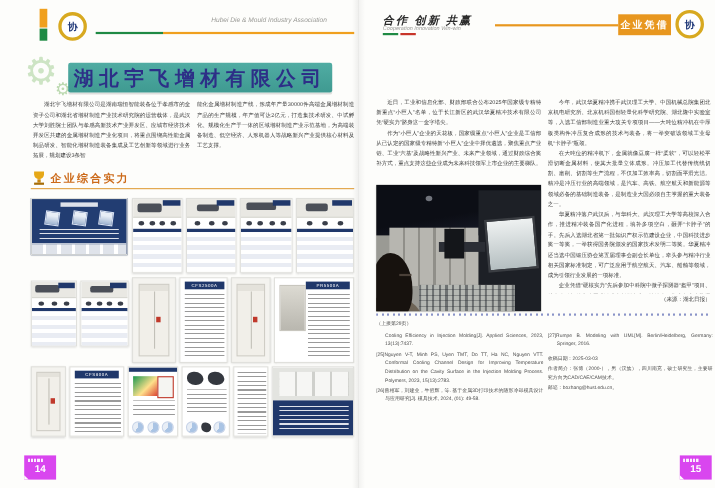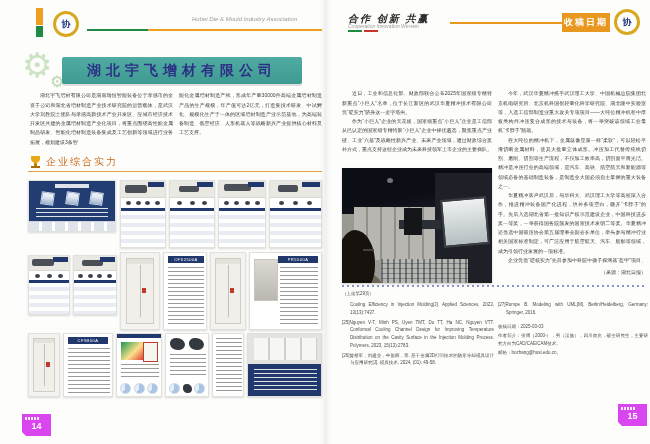--- a/index.html
+++ b/index.html
@@ -19,32 +19,32 @@
   .slogan{left:348px;top:12px;font-size:10px;font-weight:bold;font-style:italic;color:#2c2c2c;letter-spacing:2px;}
   .slogan-en{left:348px;top:23px;font-size:5px;color:#9a9a96;font-style:italic;}
   .slogan-ul-g{left:348px;top:30px;width:14px;height:2px;background:#1f8a44;}
   .slogan-ul-r{left:364px;top:30px;width:14px;height:2px;background:#c8352a;}
   .col-rule{left:450px;top:22px;width:112px;height:2px;background:#e8971f;}
   .col-badge{left:562px;top:13px;width:48px;height:19px;background:#e8971f;color:#fff;font-size:9px;font-weight:bold;letter-spacing:2px;display:flex;align-items:center;justify-content:center;}
   
   .gear-big{left:22px;top:48px;font-size:34px;color:#cde4c4;line-height:1;}
   .gear-small{left:50px;top:74px;font-size:16px;color:#bcd9b0;line-height:1;}
   .title-banner{left:62px;top:57px;width:240px;height:27px;background:linear-gradient(180deg,#50aca3,#3f9a91);border-radius:2px;box-shadow:0 2px 0 rgba(0,0,0,.12);display:flex;align-items:center;justify-content:center;}
-  .title-banner span{font-size:14px;font-weight:bold;color:#2d2f87;letter-spacing:5px;}
+  .title-banner span{font-size:18px;font-weight:bold;color:#2d2f87;letter-spacing:5px;}
   .clip{overflow:hidden;}
   .t{font-size:10px;line-height:1.85;transform:scale(.5);transform-origin:0 0;width:200%;text-align:justify;color:#3b3b3b;}
   .t p{margin:0;text-indent:2em;}
   .lp-col1{left:30px;top:91px;width:143px;height:66px;}
   .lp-col2{left:179px;top:91px;width:143px;height:66px;}
   .sec-head{left:30px;top:155px;display:flex;align-items:center;gap:5px;}
   .trophy{width:11px;height:13px;position:relative;}
   .trophy .cup{position:absolute;left:1px;top:0;width:9px;height:7px;background:#e6a817;border-radius:0 0 5px 5px;}
   .trophy .stem{position:absolute;left:4px;top:7px;width:3px;height:3px;background:#c8860f;}
   .trophy .base{position:absolute;left:1px;top:10px;width:9px;height:2px;background:#a66d08;}
-  .sec-title{font-size:10px;font-weight:normal;color:#cc6a1a;letter-spacing:2px;text-align:center;}
+  .sec-title{font-size:10px;font-weight:bold;color:#cc6a1a;letter-spacing:2px;text-align:center;}
   .sec-rule{left:28px;top:171px;width:294px;height:1px;background:#e0a040;}
   
   .slide{position:absolute;background:#fff;border:1px solid #e0e0dc;box-shadow:0 1px 2px rgba(0,0,0,.15);box-sizing:border-box;overflow:hidden;}
   .navy{background:#223d72;}
   .s-photo{position:relative;background:#e9e8e3;border-bottom:1px solid #d8d8d2;}
   .s-prod{position:absolute;background:#4b4f58;border-radius:2px;}
   .chip{position:absolute;background:#20386b;color:#fff;font-size:4px;display:flex;align-items:center;justify-content:center;letter-spacing:.5px;white-space:nowrap;}
   .icons-row{display:flex;justify-content:space-evenly;align-items:center;background:#fff;}
   .dot{width:5px;height:4px;background:#3a3f4a;border-radius:50%;}
   .navy-band{background:#20386b;height:3px;}
@@ -293,21 +293,21 @@
   <div class="pagebadge" style="left:22px;top:414px;">
     <div class="mini"></div>
     <div class="num">14</div>
   </div>
 
   <div class="abs slogan">合作 创新 共赢</div>
   <div class="abs slogan-en">Cooperation Innovation Win-win</div>
   <div class="abs slogan-ul-g"></div>
   <div class="abs slogan-ul-r"></div>
   <div class="abs col-rule"></div>
-  <div class="abs col-badge">收稿日期</div>
+  <div class="abs col-badge">企业凭借</div>
   <div class="abs logo logo-r">
       <span>协</span>
     </div>
 
   <div class="abs rp-title">
   </div>
 
   <div class="abs clip rp-col1">
     <div class="t">
       <p>近日，工业和信息化部、财政部联合公布2025年国家级专精特新重点“小巨人”名单，位于长江新区的武汉华夏精冲技术有限公司凭“硬实力”跻身这一金字塔尖。</p>
@@ -361,19 +361,19 @@
   <div class="abs clip refs2">
     <div class="ref-t">
       <p class="hang">[27]Rumpe B. Modeling with UML[M]. Berlin/Heidelberg, Germany: Springer, 2016.</p>
       <div class="meta-gap"></div>
       <p>收稿日期：2025-03-03</p>
       <p>作者简介：张博（2000-），男（汉族），四川南充，硕士研究生，主要研究方向为CAD/CAE/CAM技术。</p>
       <p>邮箱：bozhang@hust.edu.cn。</p>
     </div>
   </div>
 
-  <div class="pagebadge" style="left:618px;top:404px;">
+  <div class="pagebadge" style="left:618px;top:414px;">
     <div class="mini"></div>
     <div class="num">15</div>
   </div>
 
   <div class="abs fold"></div>
 </div>
 
 </body></html>

